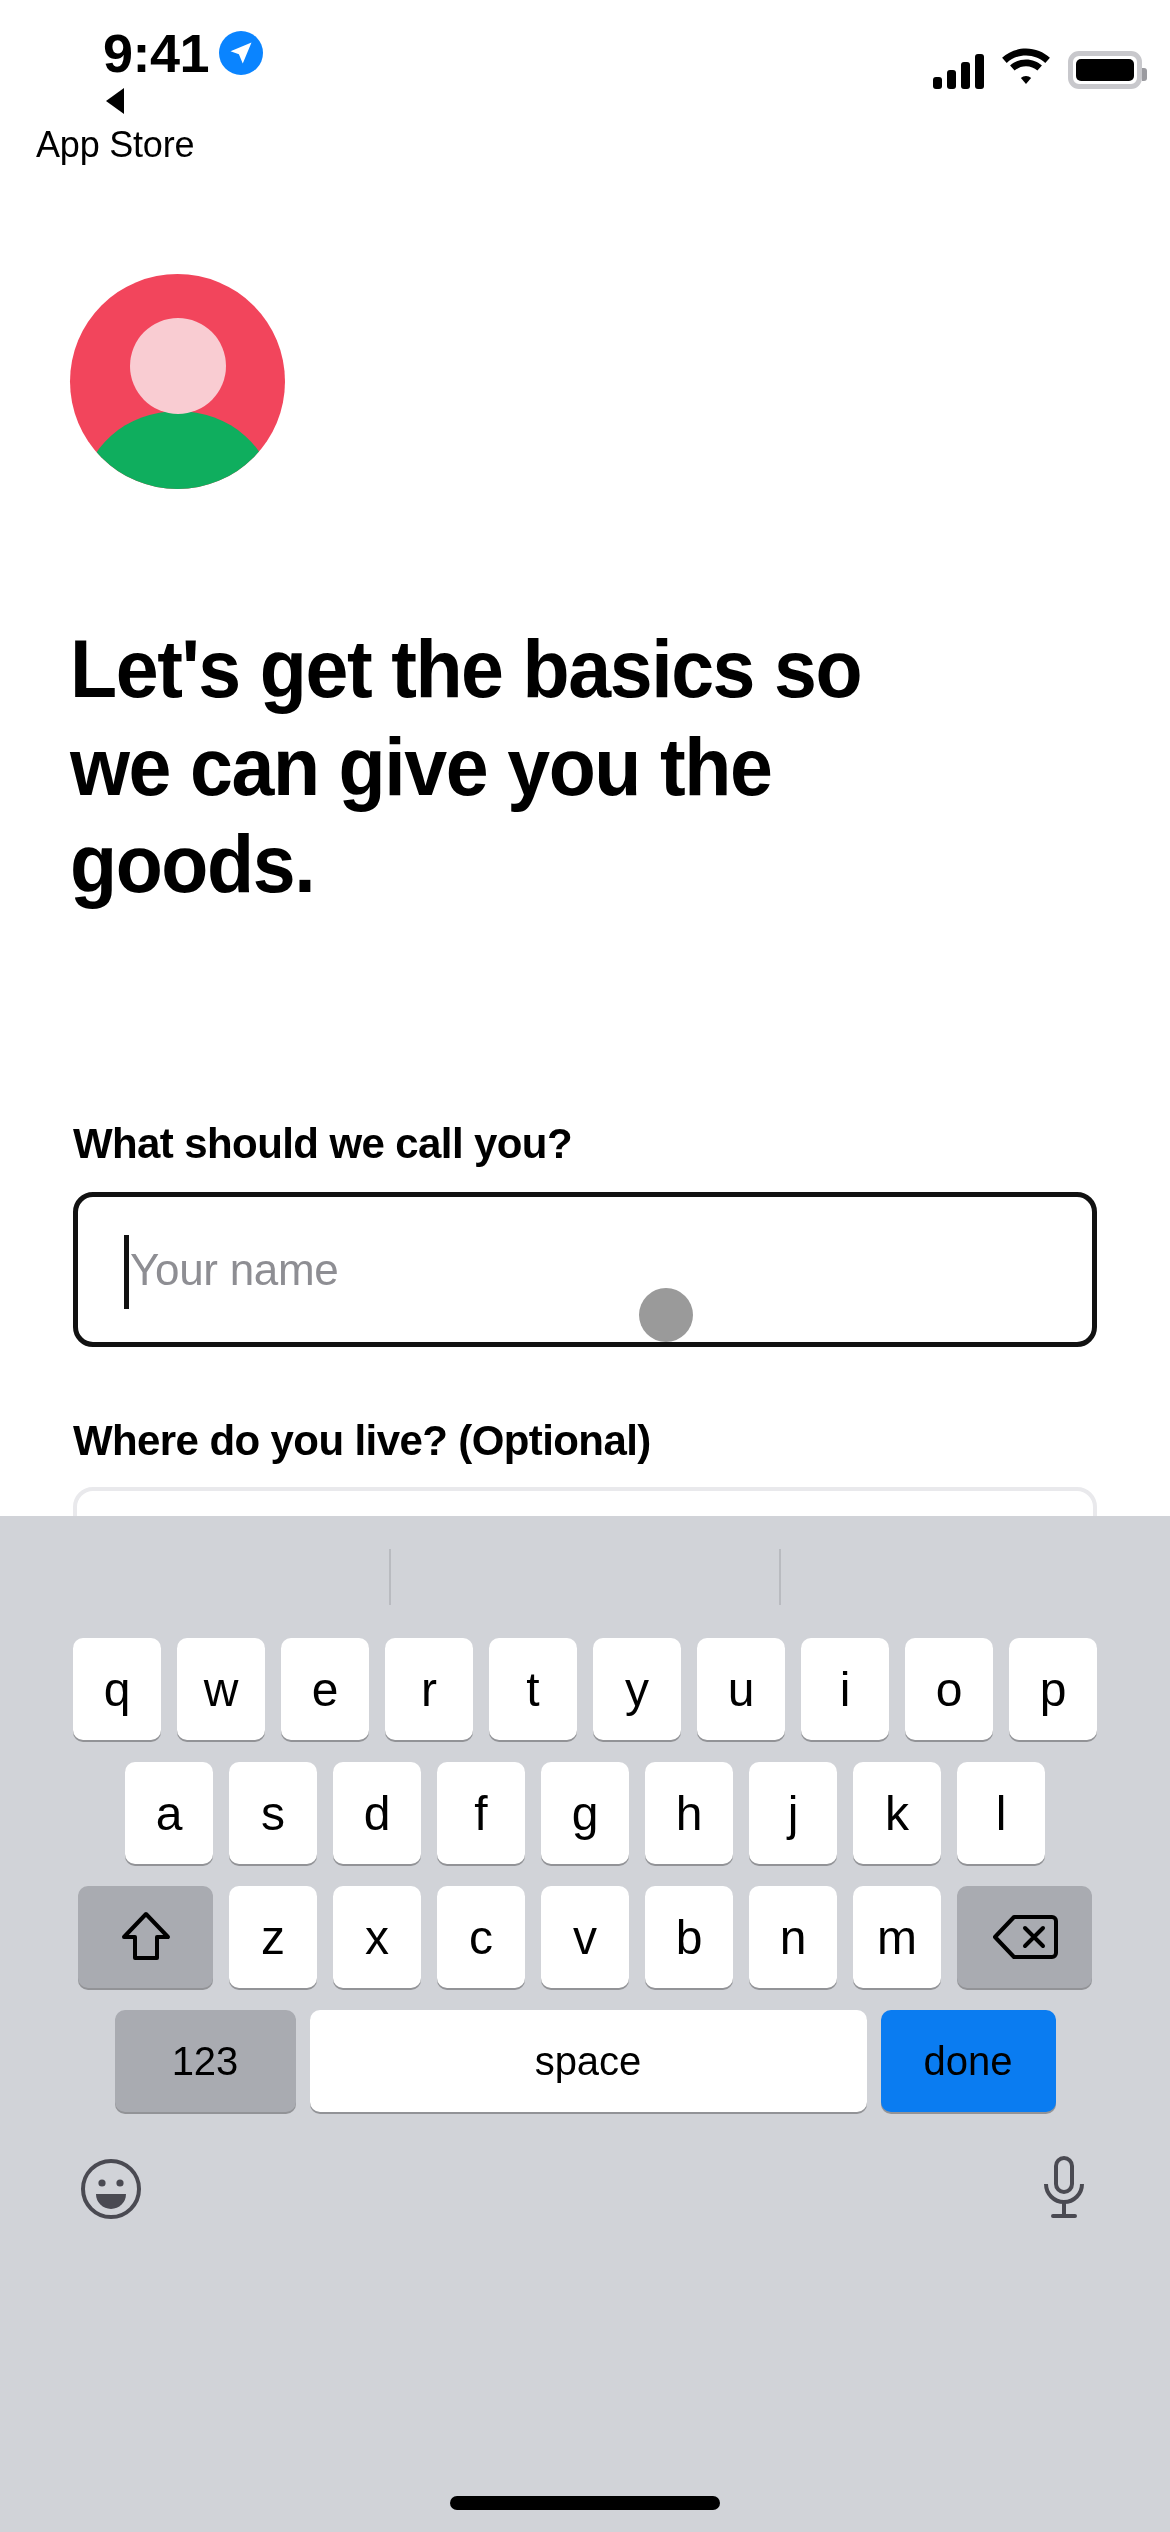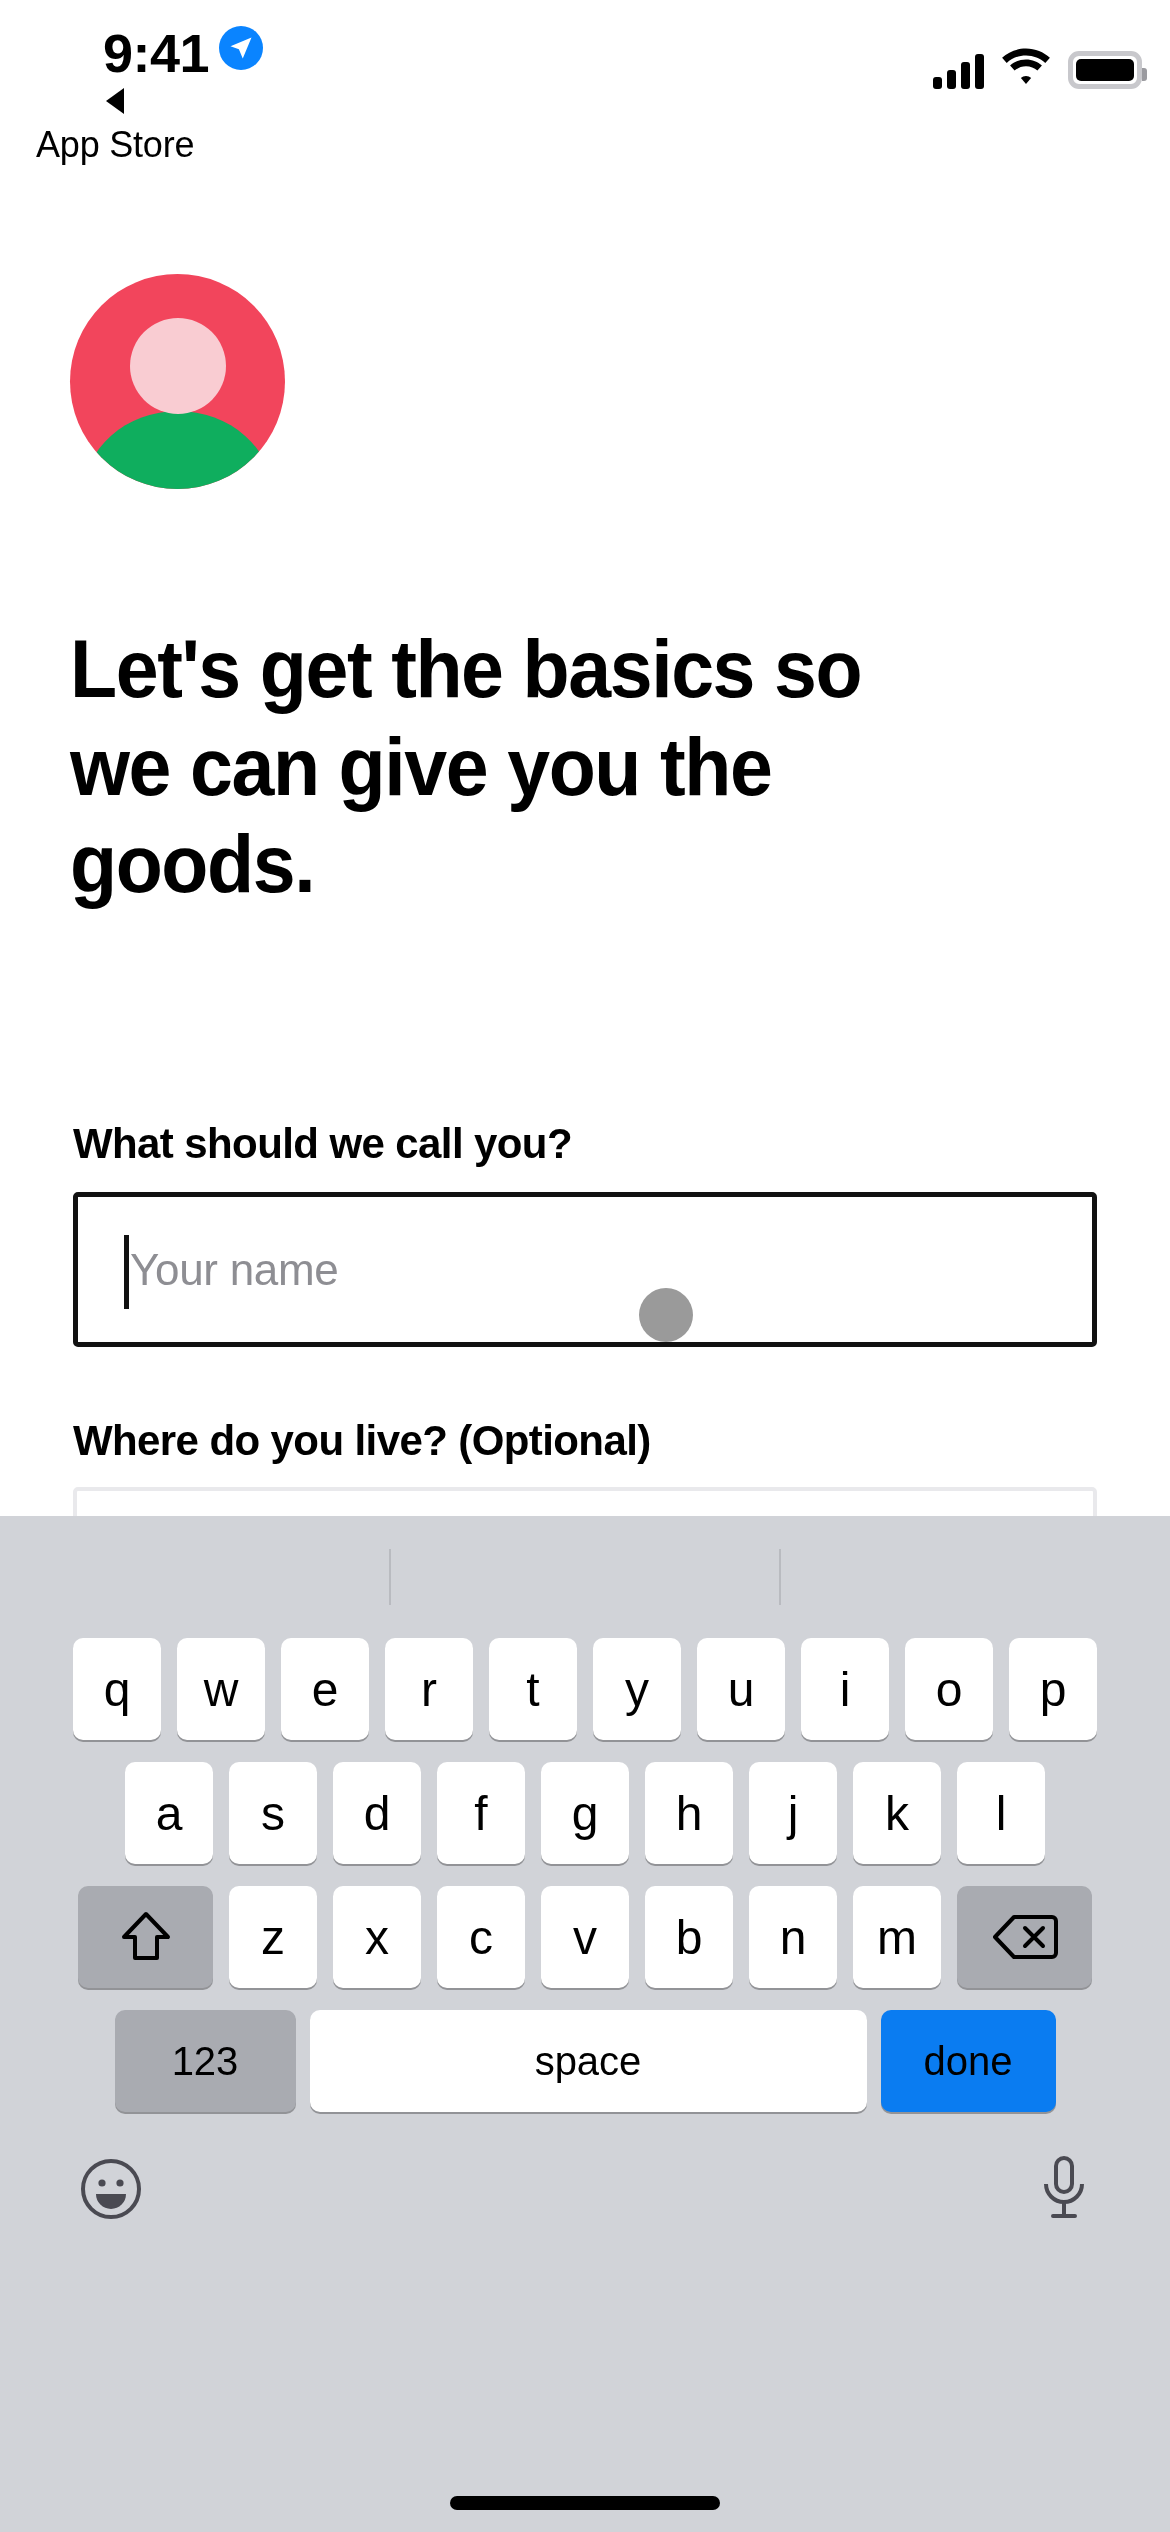--- a/index.html
+++ b/index.html
@@ -21,20 +21,21 @@
     position: absolute;
     top: 0; left: 0;
     width: 1170px;
     height: 150px;
   }
   #status-time-wrap {
     position: absolute;
     left: 103px;
     top: 26px;
     display: flex;
+    align-items: center;
     gap: 10px;
   }
   #status-time {
     font-size: 54px;
     font-weight: bold;
     color: #000;
     letter-spacing: -0.5px;
     line-height: 1;
     font-family: "Liberation Sans", sans-serif;
   }
@@ -184,21 +185,21 @@
     font-weight: bold;
     color: #000;
     letter-spacing: -0.6px;
     margin-left: 73px;
     font-family: "Liberation Sans", sans-serif;
   }
   .field-box {
     position: relative;
     margin: 24px 73px 0 73px;
     height: 155px;
-    border-radius: 5px;
+    border-radius: 20px;
     box-sizing: border-box;
     background: #fff;
     display: flex;
     align-items: center;
   }
   #name-field {
     border: 5px solid #111111;
   }
   #location-field {
     border: 4px solid #e9e9ec;

